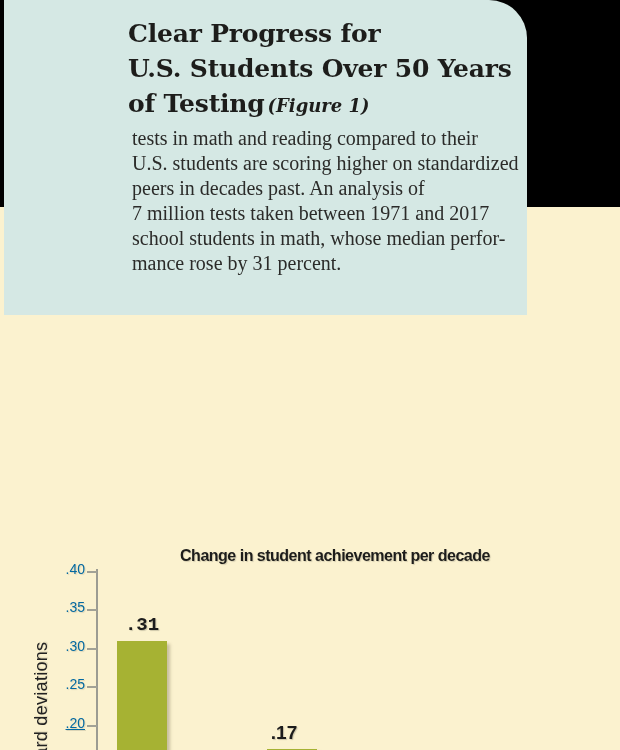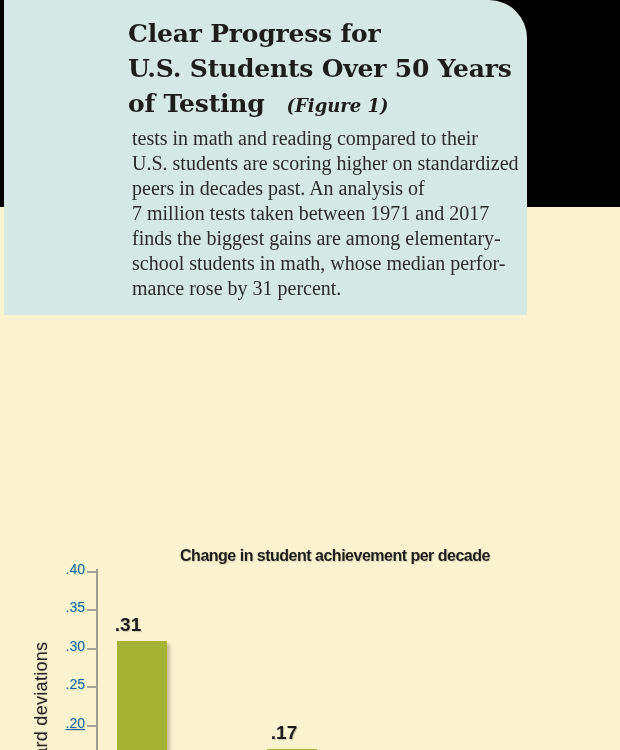--- a/index.html
+++ b/index.html
@@ -6,21 +6,21 @@
   .canvas{position:relative;width:620px;height:750px;overflow:hidden;background:#000;
           font-family:"Liberation Sans",sans-serif;}
   
   .chart-panel{position:absolute;left:0;top:207px;width:620px;height:543px;background:#fbf2cf;}
   .hero-panel{position:absolute;left:4px;top:0;width:523px;height:315px;background:#d5e8e4;
               border-top-right-radius:38px;}
   
   .hero-title{position:absolute;left:124px;top:16px;width:460px;
               font-family:"DejaVu Serif","Liberation Serif",serif;font-weight:bold;
               font-size:25px;line-height:35px;color:#1d1d1b;letter-spacing:-0.2px;}
-  .fig-tag{font-size:18px;font-style:italic;margin-left:22px;letter-spacing:0;}
+  .fig-tag{font-size:18px;font-style:italic;margin-left:3px;letter-spacing:0;}
   .hero-desc{position:absolute;left:128px;top:126px;width:420px;
              font-family:"Liberation Serif",serif;font-size:20px;line-height:25px;color:#2b2b29;}
   
   .chart-title{position:absolute;left:110px;top:340px;width:450px;text-align:center;
                font-weight:bold;font-size:16px;letter-spacing:-0.5px;color:#1d1d1b;
                text-shadow:1px 1px 1px rgba(0,0,0,0.15);}
   .y-axis-title{position:absolute;left:-44px;top:507px;width:170px;height:20px;text-align:center;
                 transform:rotate(-90deg);font-size:18px;color:#222;letter-spacing:0.3px;
                 text-shadow:1px 1px 1px rgba(0,0,0,0.12);}
   
@@ -48,37 +48,36 @@
         <div class="tick-label" style="top: 354px;">.40</div>
         <div class="tick-dash" style="top: 402.375px;"></div>
         <div class="tick-label" style="top: 392.375px;">.35</div>
         <div class="tick-dash" style="top: 440.75px;"></div>
         <div class="tick-label" style="top: 430.75px;">.30</div>
         <div class="tick-dash" style="top: 479.125px;"></div>
         <div class="tick-label" style="top: 469.125px;">.25</div>
         <div class="tick-dash" style="top: 517.5px;"></div>
         <div class="tick-label" style="top: 507.5px; text-decoration: underline;">.20</div>
         <div class="bar" style="left: 117px; top: 434px; width: 50px; height: 238px; background: rgb(166, 178, 51);"></div>
-        <div class="bar-label" style="left: 92px; top: 407px;">.31</div>
+        <div class="bar-label" style="left: 106px; top: 407px; font-family: Liberation Mono, monospace;">.31</div>
         <div class="bar" style="left: 267px; top: 542px; width: 50px; height: 130px; background: rgb(166, 178, 51);"></div>
         <div class="bar-label" style="left: 248px; top: 515px;">.17</div>
       </div>
 
   </div>
 
   <div class="hero-panel" style="background: rgb(213, 232, 228);">
     <div class="hero-title">
       <div>Clear Progress for</div>
       <div>U.S. Students Over 50 Years</div>
       <div><span>of Testing</span><span class="fig-tag">(Figure 1)</span></div>
     </div>
     <div class="hero-desc">
       <div>tests in math and reading compared to their</div>
       <div>U.S. students are scoring higher on standardized</div>
       <div>peers in decades past. An analysis of</div>
       <div>7 million tests taken between 1971 and 2017</div>
-      <div>finds the biggest gains are among elementary-</div>
       <div>school students in math, whose median perfor-</div>
       <div>mance rose by 31 percent.</div>
     </div>
   </div>
 
 </div>
 
 </body></html>

